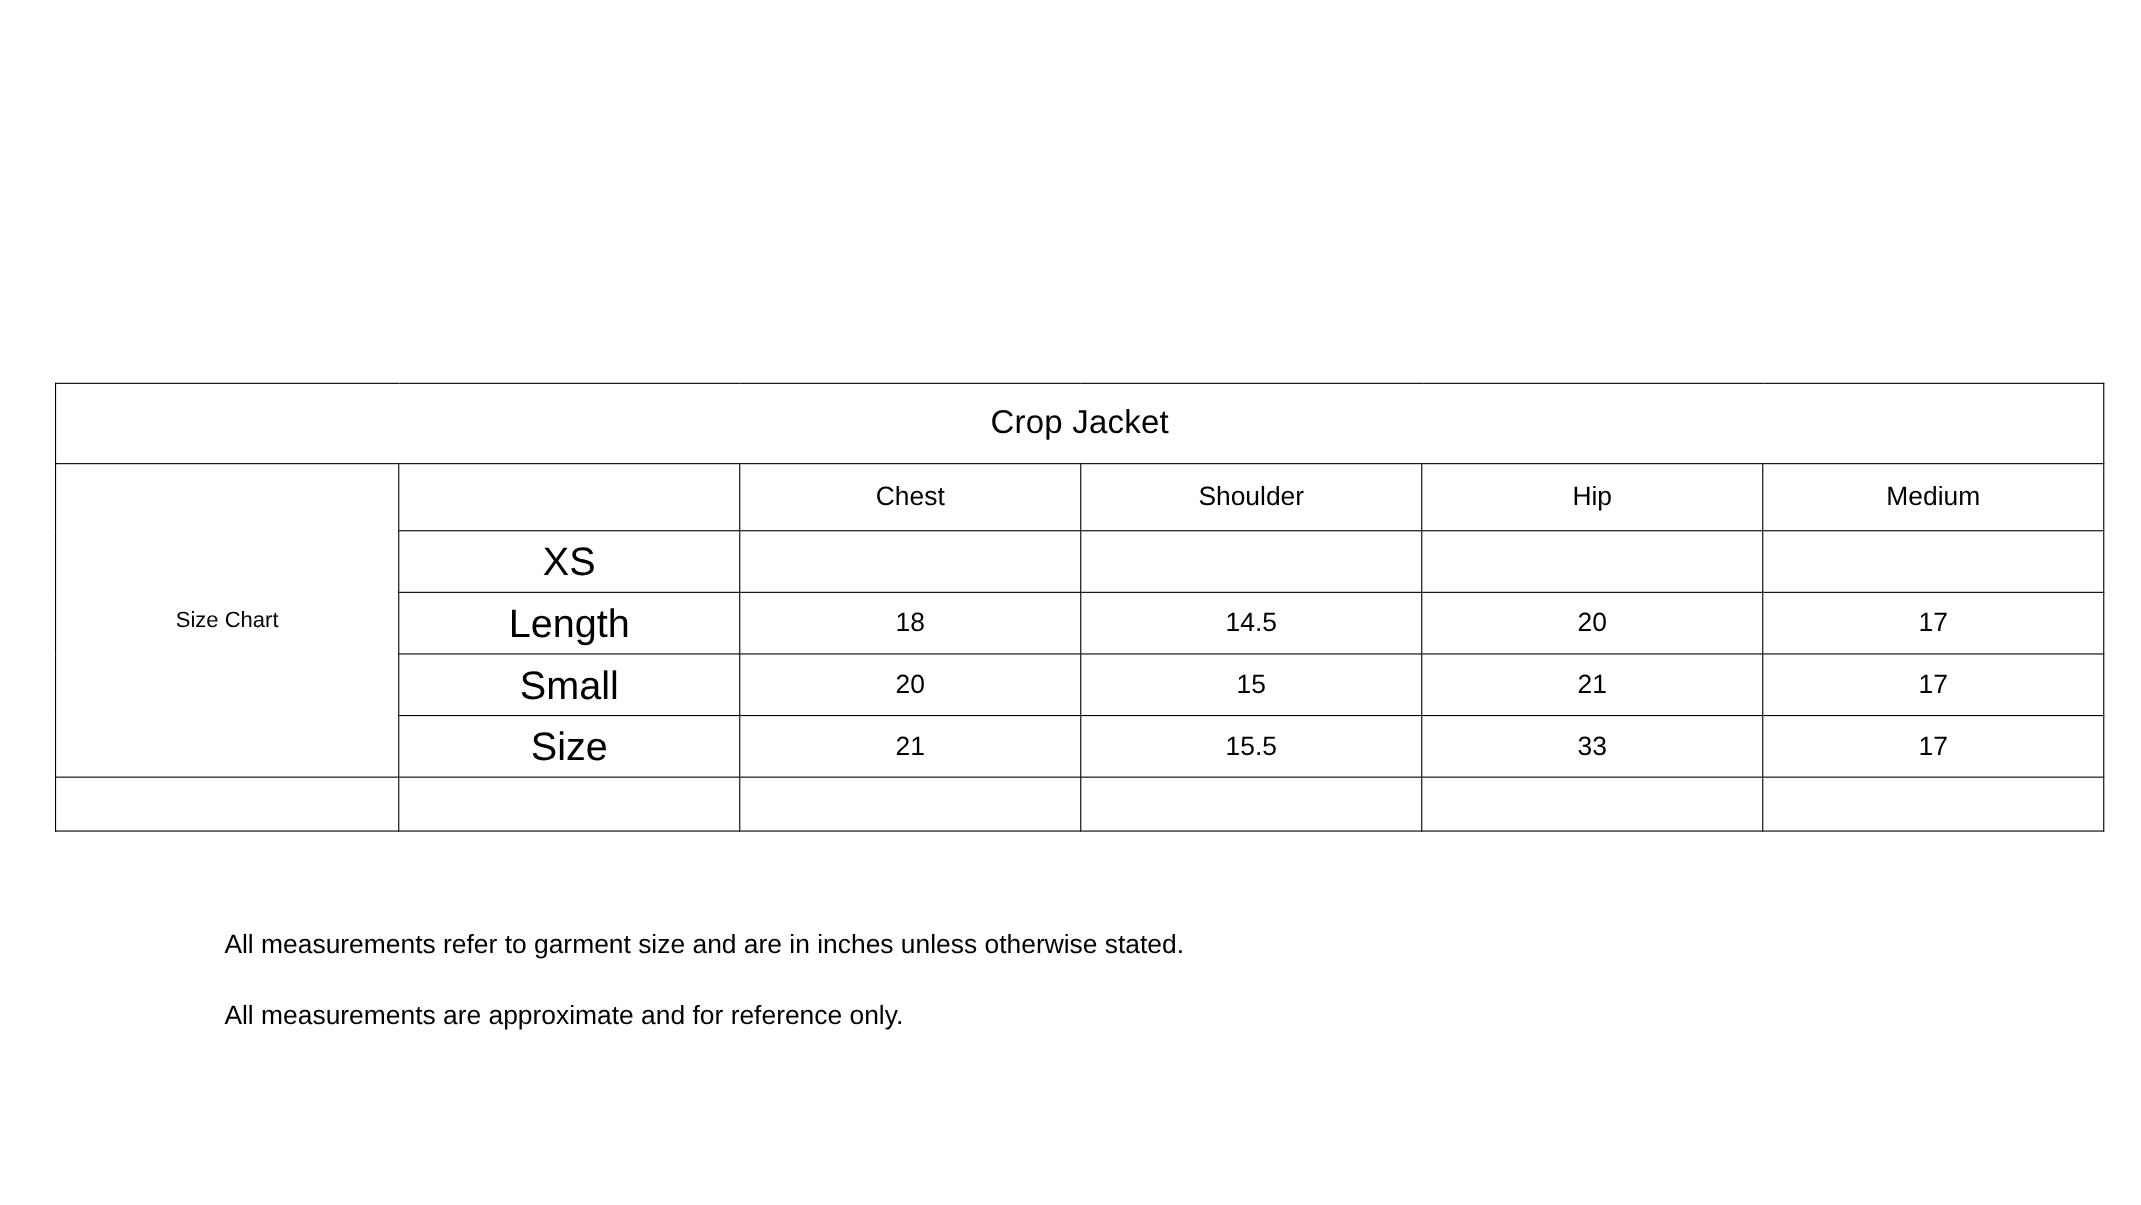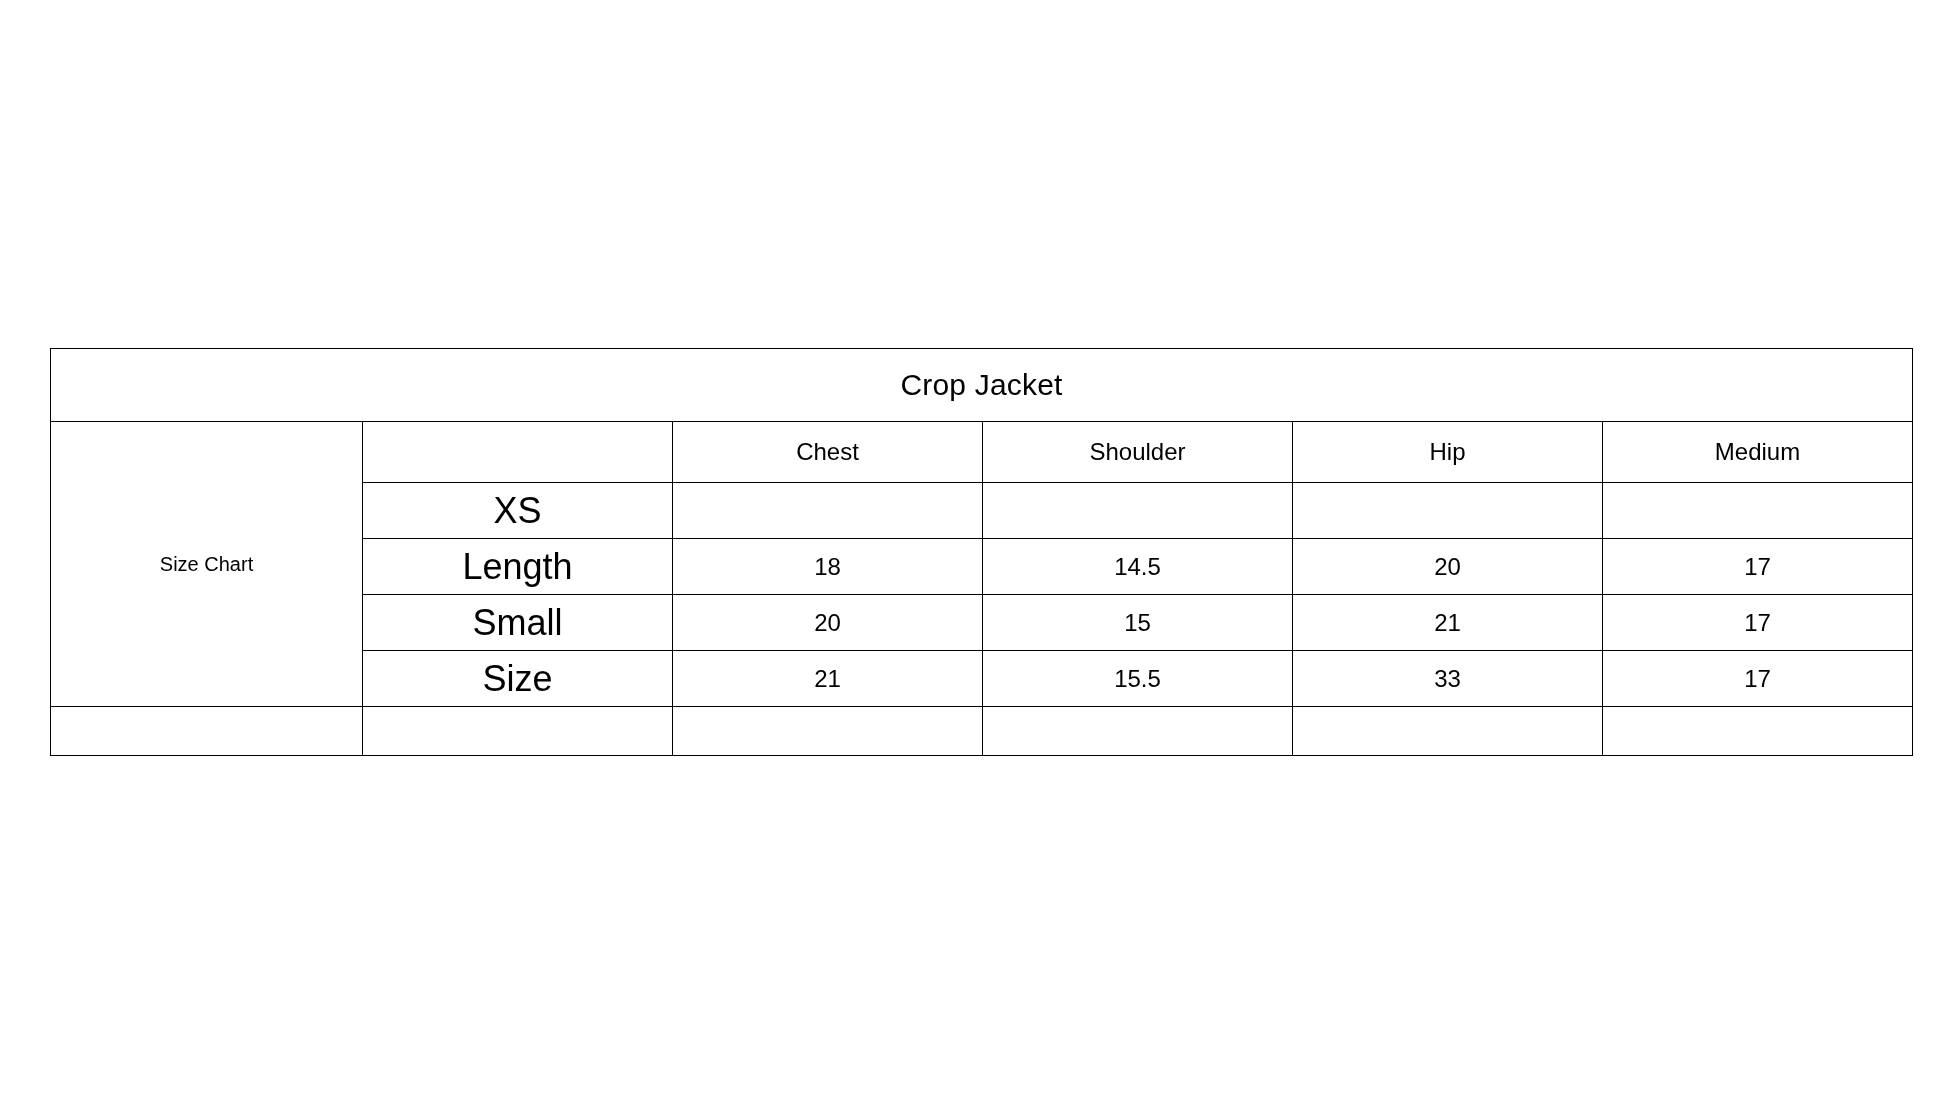--- a/index.html
+++ b/index.html
@@ -167,14 +167,18 @@
           <td class="empty-row-cell"></td>
           <td class="empty-row-cell"></td>
           <td class="empty-row-cell"></td>
           <td class="empty-row-cell"></td>
           <td class="empty-row-cell"></td>
         </tr>
       </tbody>
     </table>
   </div>
 
+  <div class="notes">
+    <p>All measurements refer to garment size and are in inches unless otherwise stated.</p>
+    <p>All measurements are approximate and for reference only.</p>
+  </div>
 
 </div>
 
 </body></html>

